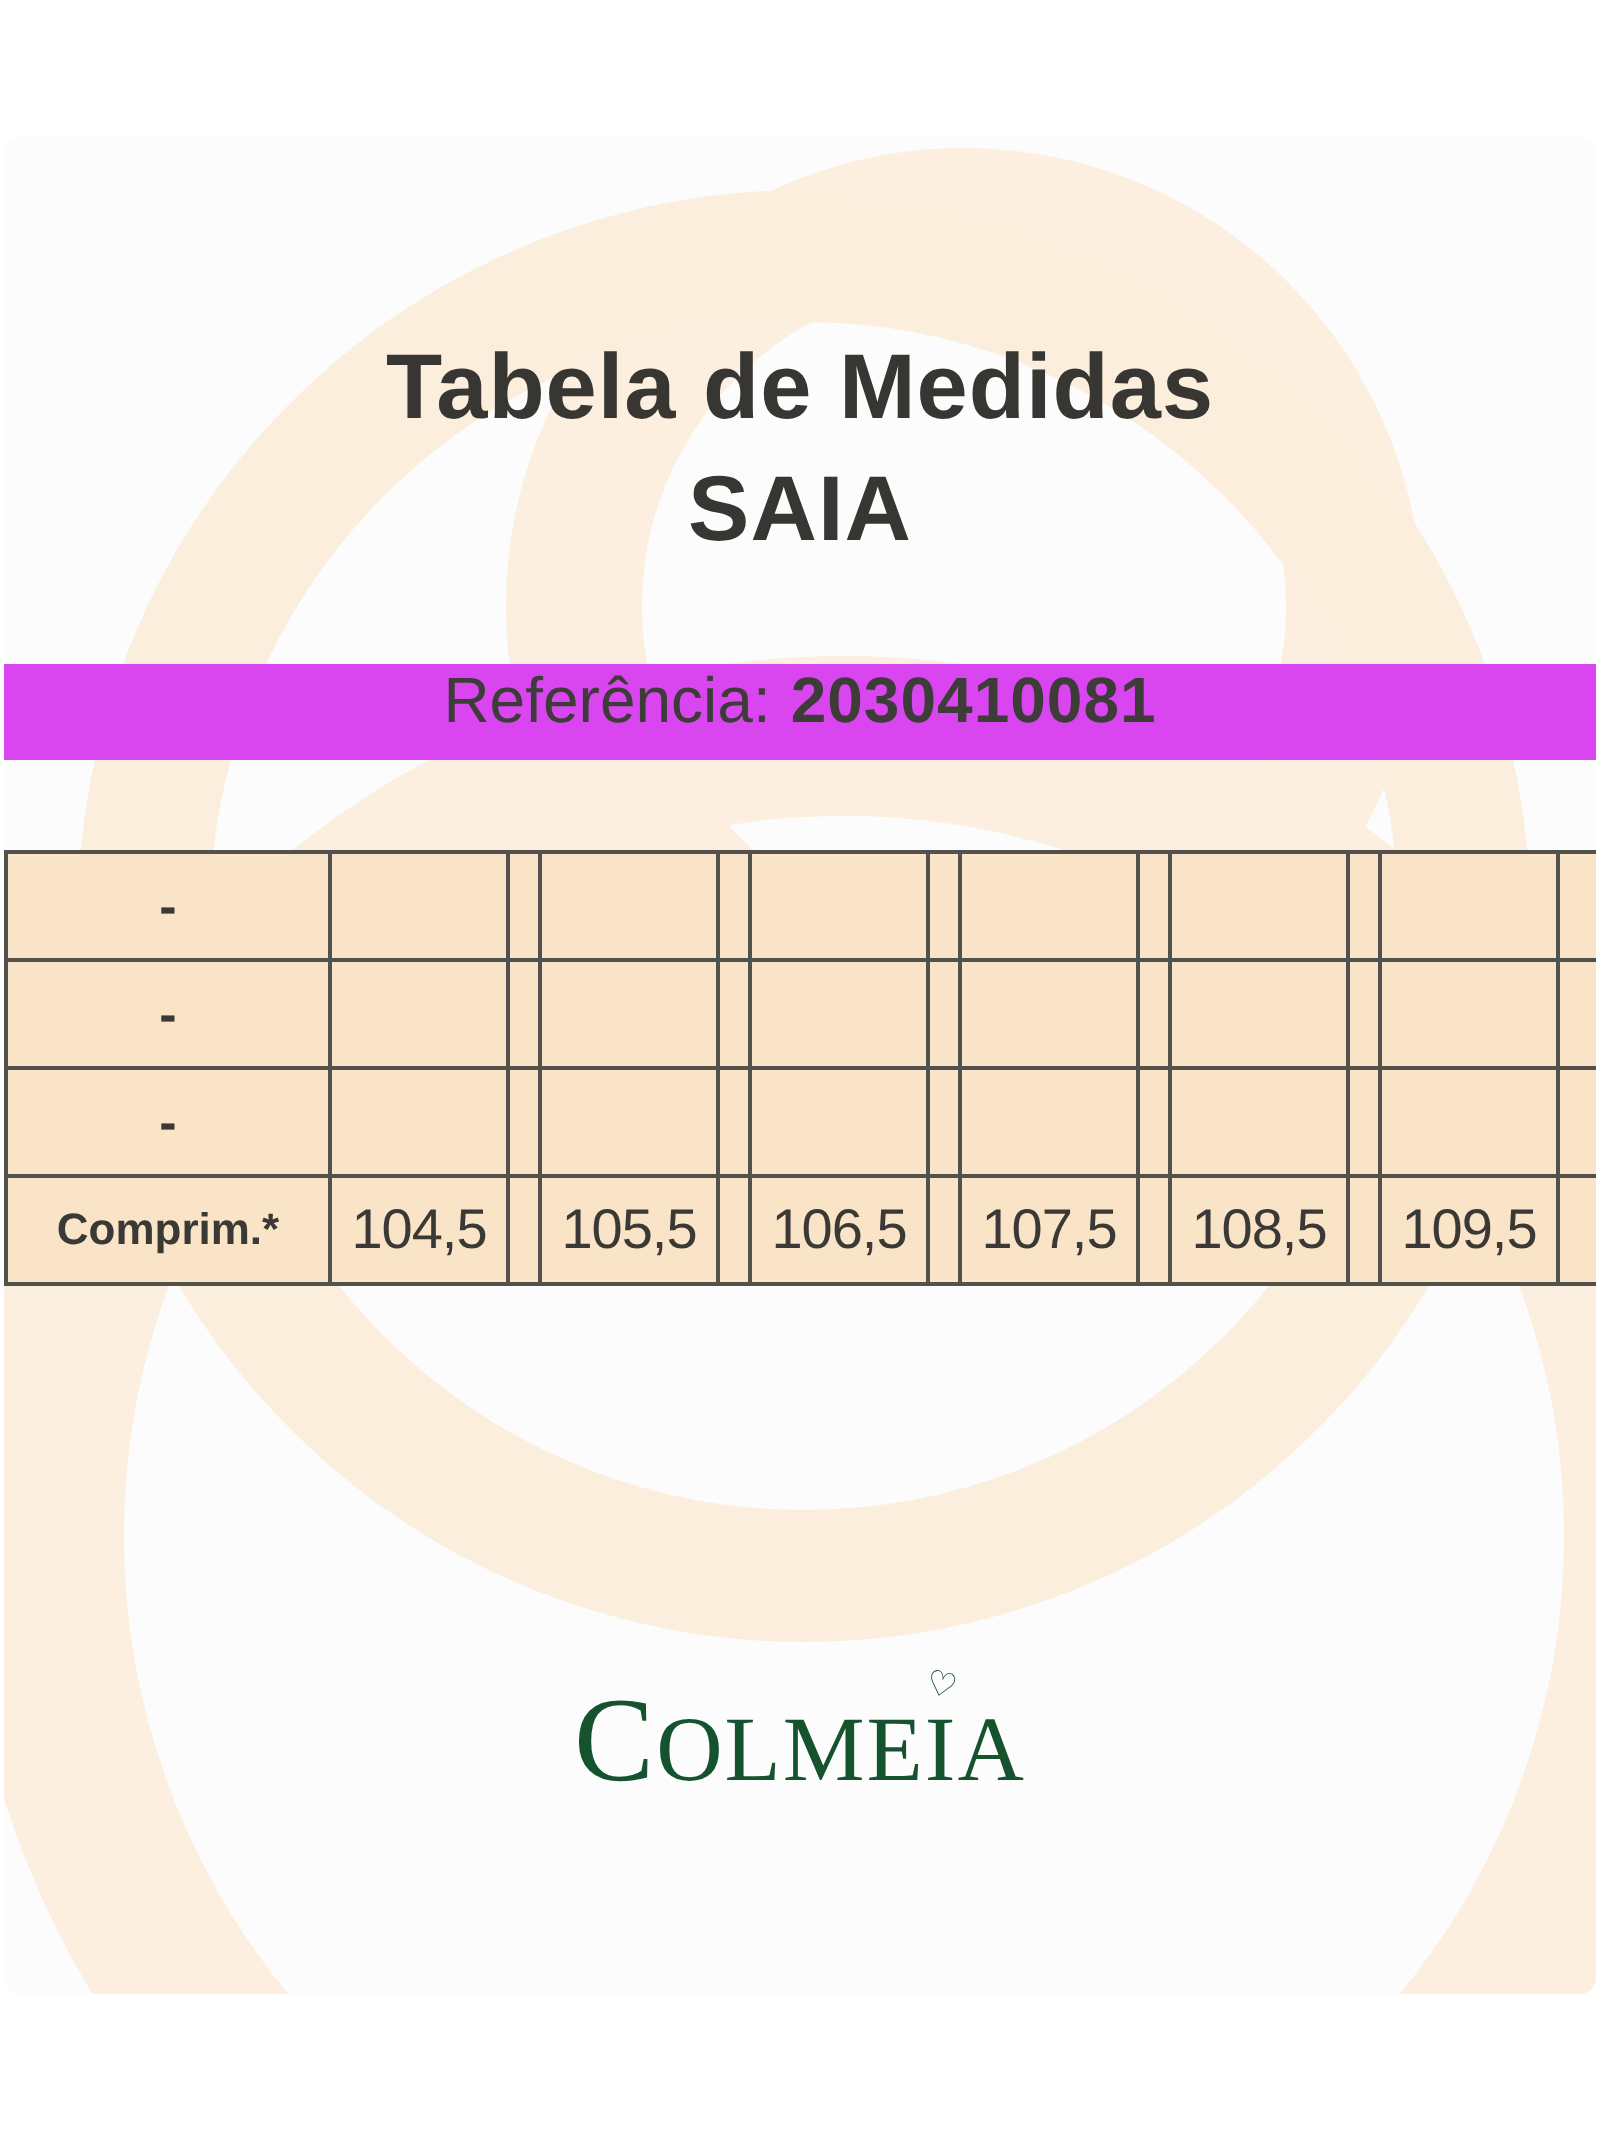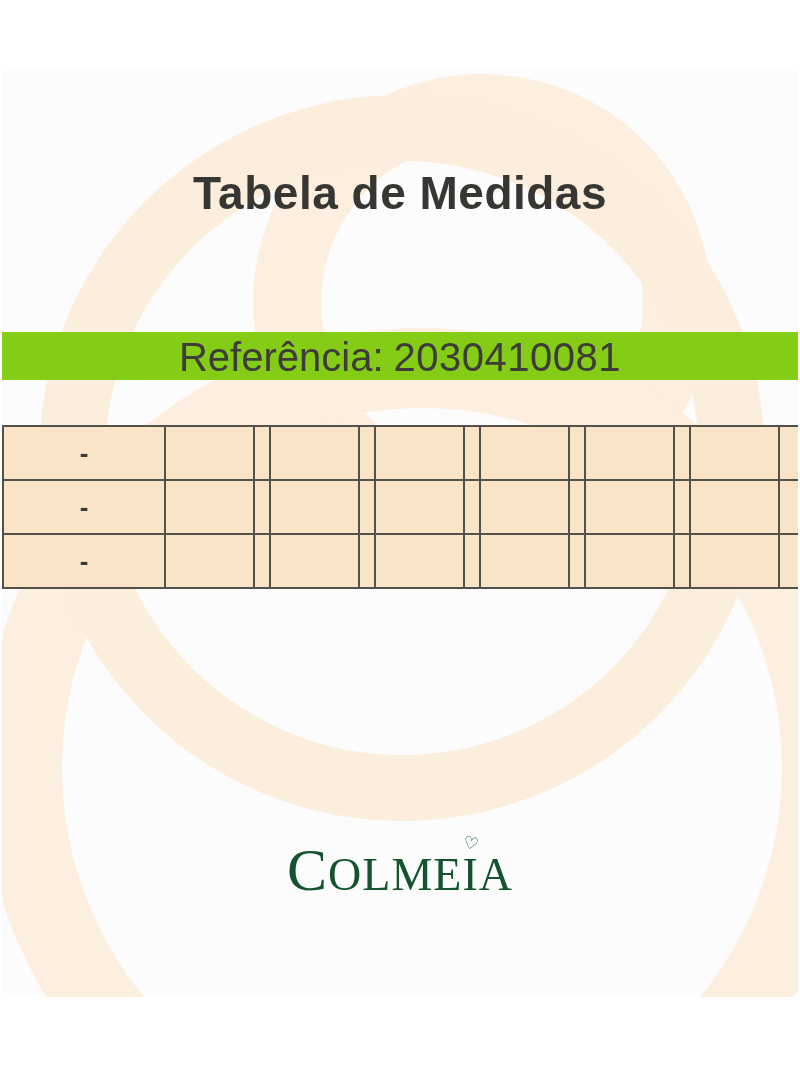--- a/index.html
+++ b/index.html
@@ -13,24 +13,24 @@
     background:#fcfcfc;border-radius:8px;overflow:hidden;
   }
   .wm{position:absolute;left:0;top:0;pointer-events:none;}
   .title{
     position:absolute;left:0;top:95px;width:100%;
     text-align:center;font-weight:700;font-size:46px;line-height:1.33;
     color:#383633;letter-spacing:0.5px;
   }
   .banner{
     position:absolute;left:0;top:264px;width:100%;height:48px;
-    background:#84cc16;display:flex;align-items:flex-end;justify-content:center;
-    font-size:40px;color:#3e3c39;
+    background:#d946ef;display:flex;align-items:flex-start;justify-content:center;
+    font-size:32px;color:#3e3c39;
   }
-  .banner .refnum{font-weight:400;margin-left:10px;letter-spacing:0.5px;}
+  .banner .refnum{font-weight:700;margin-left:10px;letter-spacing:0.5px;}
   table.sizes{
     position:absolute;left:0;top:357px;width:798px;
     border-collapse:collapse;table-layout:fixed;
   }
   table.sizes td{
     height:50px;text-align:center;vertical-align:middle;
     border:2px solid #53514b;background:#fae4c7;
   }
   td.lab{font-size:22px;font-weight:600;background:#fdfdfd;}
   td.lab.peach{background:#fae4c7;}
@@ -57,20 +57,21 @@
 <div class="card">
 
   <svg class="wm" width="796" height="929" viewBox="0 0 796 929">
     <circle cx="480" cy="235" r="195" fill="none" stroke="#fcefdf" stroke-width="68"></circle>
     <circle cx="420" cy="700" r="400" fill="none" stroke="#fcefdf" stroke-width="80"></circle>
     <circle cx="400" cy="390" r="330" fill="none" stroke="#fbeedd" stroke-width="66"></circle>
   </svg>
 
   <div class="title">
     <div>Tabela de Medidas</div>
+    <div>SAIA</div>
   </div>
 
   <div class="banner">
     <span>Referência:</span>
     <span class="refnum">2030410081</span>
   </div>
 
   <table class="sizes">
     <colgroup>
       <col style="width:162px">
@@ -132,20 +133,35 @@
         <td class="v"></td>
         <td class="gut"></td>
         <td class="v"></td>
         <td class="gut"></td>
         <td class="v"></td>
         <td class="gut"></td>
         <td class="v"></td>
         <td class="end"></td>
       </tr>
 
+      <tr>
+        <td class="lab peach">Comprim.*</td>
+        <td class="v">104,5</td>
+        <td class="gut"></td>
+        <td class="v">105,5</td>
+        <td class="gut"></td>
+        <td class="v">106,5</td>
+        <td class="gut"></td>
+        <td class="v">107,5</td>
+        <td class="gut"></td>
+        <td class="v">108,5</td>
+        <td class="gut"></td>
+        <td class="v">109,5</td>
+        <td class="end"></td>
+      </tr>
     </tbody>
   </table>
 
   <div class="logo">
     <span class="lc">C</span><span>OLME</span><span class="ibox"><span>I</span><span class="heart">♡</span></span><span>A</span>
   </div>
 
 </div>
 
 </body></html>

